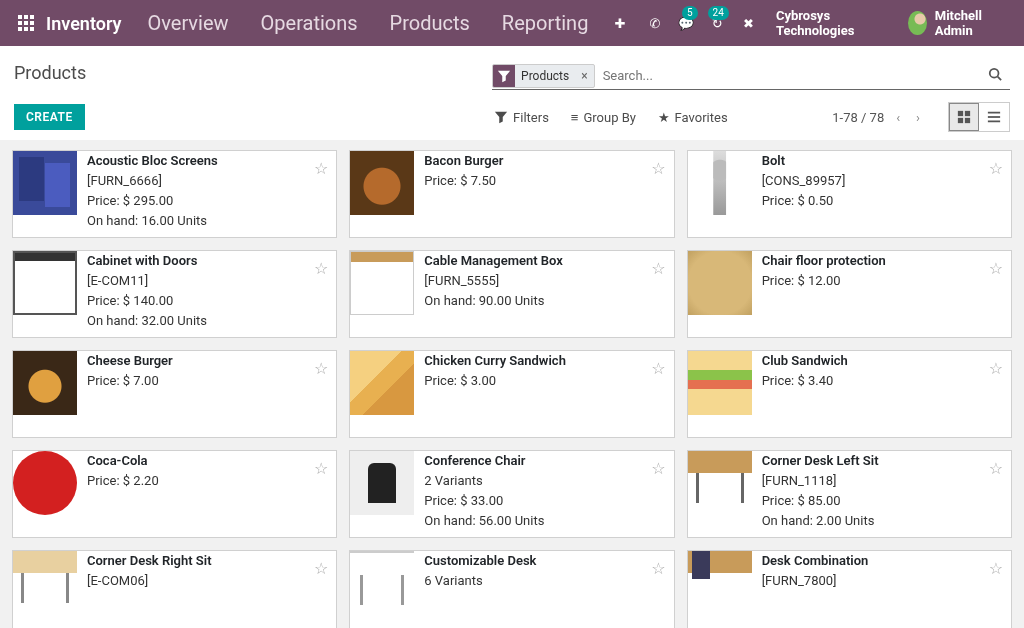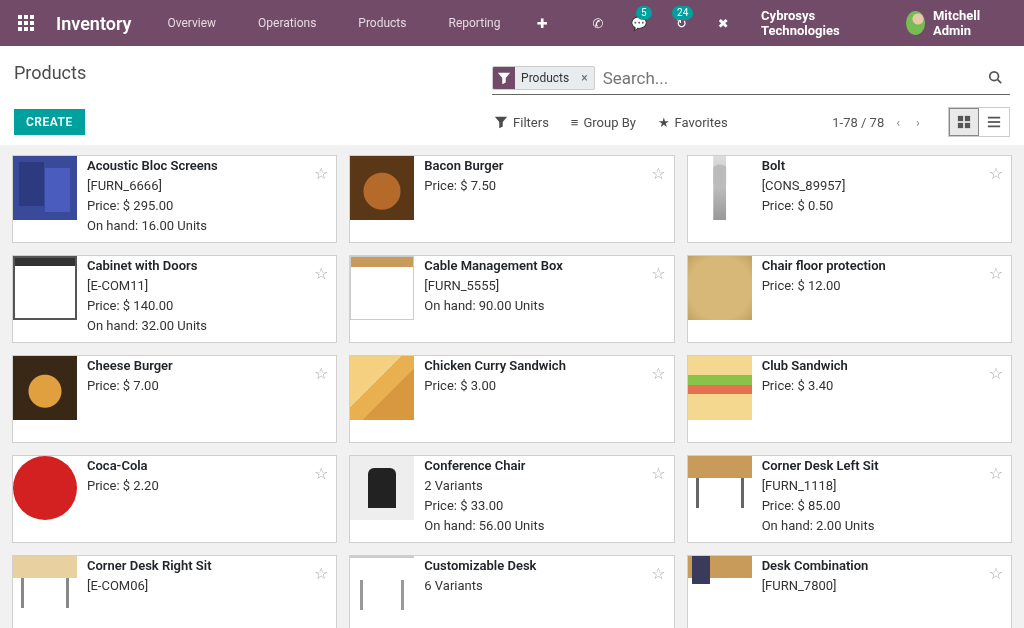--- a/index.html
+++ b/index.html
@@ -1,40 +1,40 @@
 <!DOCTYPE html>
 <html><head>
 <meta charset="utf-8">
 <style>
   * { box-sizing: border-box; margin: 0; padding: 0; font-family: -apple-system, BlinkMacSystemFont, "Segoe UI", Roboto, sans-serif; }
   body { background: #f5f5f5; font-size: 13px; color: #333; width: 1024px; height: 628px; overflow: hidden; }
   
-  .topbar { background: #714b67; color: #fff; height: 46px; display: flex; align-items: center; padding: 0 10px; gap: 14px; }
+  .topbar { background: #714b67; color: #fff; height: 46px; display: flex; align-items: center; padding: 0 10px; gap: 4px; }
   .apps-icon { display: grid; grid-template-columns: repeat(3,4px); grid-template-rows: repeat(3,4px); gap: 2px; margin: 0 8px; }
   .apps-icon span { background:#fff; width:4px; height:4px; }
   .app-title { font-weight: 600; font-size: 18px; margin-right: 8px; }
-  .nav-item { color: #e6d9e2; padding: 0 14px; font-size: 12px; cursor:pointer; height:28px; display:flex; align-items:center; }
+  .nav-item { color: #e6d9e2; padding: 0 14px; font-size: 20px; cursor:pointer; height:28px; display:flex; align-items:center; }
   .spacer { flex:1; }
   .tb-icon { width: 34px; display:flex; align-items:center; justify-content:center; cursor:pointer; height:46px; color:#fff; position:relative; }
   .badge { position:absolute; top:6px; right:2px; background:#00a09d; color:#fff; border-radius:8px; font-size:10px; padding:1px 5px; line-height:12px; }
   .tb-user { display:flex; align-items:center; gap:8px; padding:0 10px; cursor:pointer;font-weight:bold; }
   .avatar { width:24px; height:24px; border-radius:50%; background:#cba; display:inline-block; background-image: radial-gradient(circle at 12px 8px,#e7c9a9 5px,#7b5 6px); }
   
   .subhead { background:#fff; padding: 16px 14px 8px; }
   .view-title { font-size:18px; font-weight:400; color:#4c4c4c; }
   .subhead-row { display:flex; align-items:flex-start; }
   .subhead-left { flex: 0 0 48%; }
   .subhead-right { flex: 1; }
   
   .search-row { display:flex; align-items:center; border-bottom:1px solid #666; margin-bottom: 12px; }
   .chip { display:flex; align-items:center; background:#e9ecef; border:1px solid #ccc; border-radius:2px; font-size:12px; height:24px; overflow:hidden; }
   .chip-icon { background:#714b67; color:#fff; width:22px; height:24px; display:flex; align-items:center; justify-content:center; }
   .chip-label { padding:0 6px; color:#333; }
   .chip-x { padding:0 6px; cursor:pointer; color:#666; }
-  .search-input { flex:1; border:none; outline:none; padding:6px 8px; font-size:17px; }
+  .search-input { flex:1; border:none; outline:none; padding:6px 8px; font-size:13px; }
   .search-btn { background:none; border:none; cursor:pointer; padding:4px 8px; color:#555; }
   
   .toolbar-row { display:flex; align-items:center; }
   .filter-group { display:flex; gap:22px; padding-left:2px; }
   .filter-btn { background:none; border:none; color:#4c4c4c; cursor:pointer; display:flex; align-items:center; gap:5px; font-size:13px; }
   .create-btn { background:#00a09d; color:#fff; border:none; padding:6px 12px; font-weight:600; font-size:12px; letter-spacing:.5px; cursor:pointer; }
   .right-tools { margin-left:auto; display:flex; align-items:center; gap:24px; }
   .pager { color:#555; display:flex; align-items:center; gap:8px; }
   .pager-arrow { cursor:pointer; color:#888; padding:2px 4px; }
   .view-switch { display:flex; border:1px solid #ccc; }

